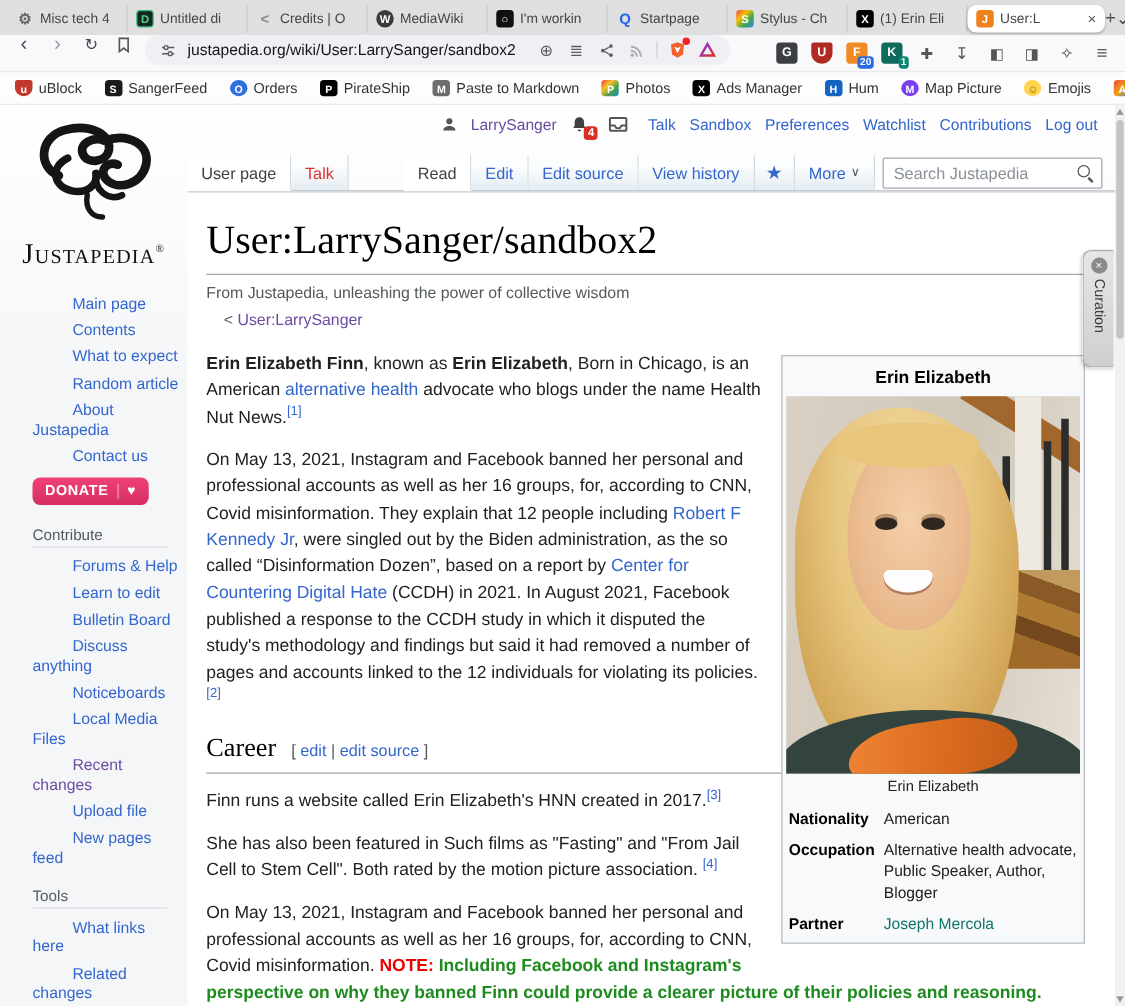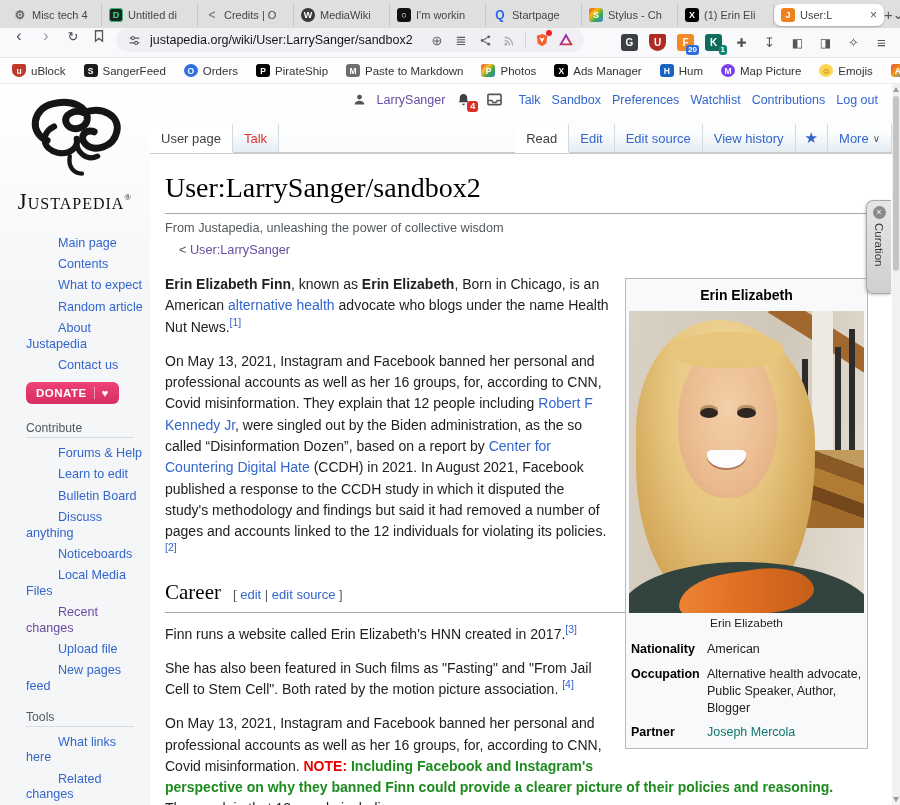--- a/index.html
+++ b/index.html
@@ -118,21 +118,21 @@
   .sidebar ul { list-style:none; }
   .sidebar li { margin:0 0 5.5px; line-height:1.25; }
   .side-h { font-size:12.2px; color:#54595d; border-bottom:1px solid #dadde0; padding-bottom:2px; margin:15px 0 8px; width:108px; }
   .donate { display:inline-flex; align-items:center; gap:7px; background:linear-gradient(#ef4277,#d62e63); color:#fff;
             font-size:11.5px; font-weight:bold; letter-spacing:.5px; padding:5px 10px; border-radius:6px; margin:3px 0 2px; }
   .donate .dsep { width:1px; height:12px; background:rgba(255,255,255,.5); }
   .donate .heart::before { content:"♥"; font-size:11px; }
 
   .content { position:absolute; top:69px; left:150px; right:0; bottom:0; background:#fff; border-top:1px solid #c8ccd1;
              padding:13px 24px 0 15px; color:#202122; font-size:14px; line-height:1.52; overflow:hidden; }
-  .content h1 { font-family:"Liberation Serif",serif; font-size:28px; font-weight:400; border-bottom:1px solid #a2a9b1;
+  .content h1 { font-family:"Liberation Serif",serif; font-size:32px; font-weight:400; border-bottom:1px solid #a2a9b1;
                 padding-bottom:3px; margin-bottom:5px; color:#000; }
   .tagline { font-size:12.7px; color:#54595d; }
   .subpage { font-size:12.7px; margin:3px 0 14px 14px; color:#54595d; }
   .subpage a { color:#6b4ba1; text-decoration:none; }
   .content p { margin:0 0 13px; }
   .content h2 { font-family:"Liberation Serif",serif; font-size:21px; font-weight:400; border-bottom:1px solid #a2a9b1;
                 padding-bottom:3px; margin:8px 0 11px; color:#000; }
   .editsection { font-family:"Liberation Sans",sans-serif; font-size:13px; margin-left:12px; color:#54595d; }
   .editsection a { color:#3366cc; text-decoration:none; }
   .seg-b { font-weight:bold; }
@@ -450,20 +450,26 @@
             <span>View history</span>
           </div>
         </span>
       <div class="star-tab">
           <span class="watchstar"></span>
         </div>
       <div class="ptab">
           <span>More</span>
           <span class="caret"></span>
         </div>
+      <div class="searchwrap">
+        <span class="searchbox">
+          <input type="text" placeholder="Search Justapedia" style="">
+          <span class="mag"></span>
+        </span>
+      </div>
     </div>
 
     <div class="sidebar">
       <ul>
 
       <li><a href="#">Main page</a></li>
           <li><a href="#">Contents</a></li>
           <li><a href="#">What to expect</a></li>
           <li><a href="#">Random article</a></li>
           <li><a href="#">About Justapedia</a></li>

